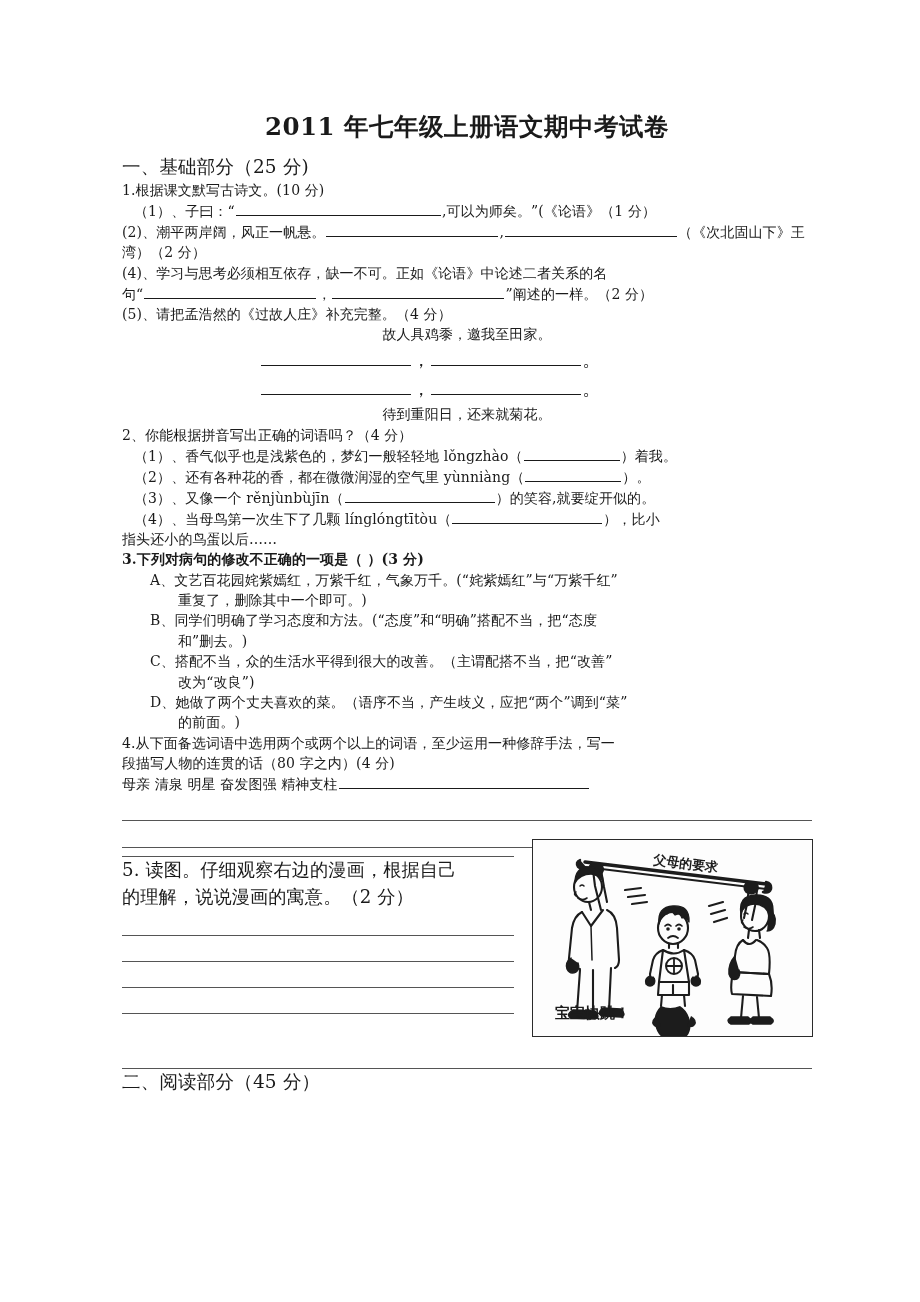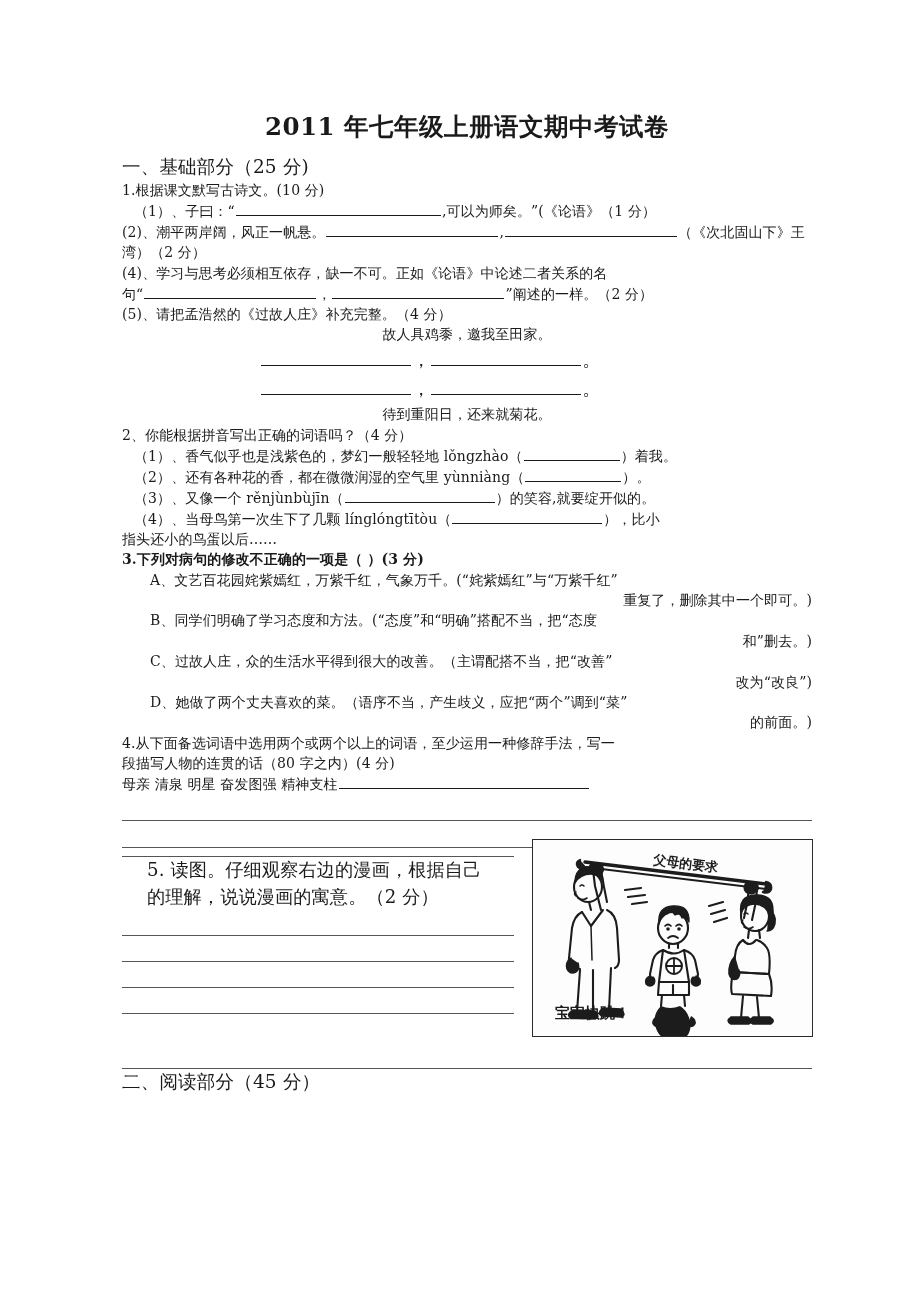--- a/index.html
+++ b/index.html
@@ -52,21 +52,21 @@
   
   .line {
     font-size: 14px;
     line-height: 1.455;
     margin: 0;
     letter-spacing: 0.1px;
     text-align: left;
     word-break: break-all;
   }
   .line.indent-1 { text-indent: 0; padding-left: 12px; }
-  .line.indent-2 { padding-left: 28px; text-align: right; }
+  .line.indent-2 { padding-left: 28px; }
   .line.hang {
     padding-left: 46px;
     text-indent: -18px;
   }
   .line.center { text-align: center; }
   .bold { font-weight: bold; }
 
   
   .blank {
     display: inline-block;
@@ -99,21 +99,21 @@
 
   
   .q5-wrap {
     position: relative;
     margin-top: 6px;
     min-height: 196px;
   }
   .q5-text {
     width: 392px;
   }
-  .q5-text .line { font-size: 18.2px; line-height: 1.45; margin-left: 25px; }
+  .q5-text .line { font-size: 18.2px; line-height: 1.45; }
   .q5-rule {
     border-bottom: 1.4px solid #555;
     width: 392px;
     height: 0;
     margin-top: 25px;
   }
   .q5-rule.first { margin-top: 8px; }
 
   .cartoon {
     position: absolute;
@@ -193,21 +193,21 @@
 
     <div class="line hang">
       <span>A、文艺百花园姹紫嫣红，万紫千红，气象万千。(“姹紫嫣红”与“万紫千红”</span>
       <span class="line indent-2" style="display:block">重复了，删除其中一个即可。)</span>
     </div>
     <div class="line hang">
       <span>B、同学们明确了学习态度和方法。(“态度”和“明确”搭配不当，把“态度</span>
       <span class="line indent-2" style="display:block">和”删去。)</span>
     </div>
     <div class="line hang">
-      <span>C、过故人庄，众的生活水平得到很大的改善。（主谓配搭不当，把“改善”</span>
+      <span>C、搭配不当，众的生活水平得到很大的改善。（主谓配搭不当，把“改善”</span>
       <span class="line indent-2" style="display:block">改为“改良”)</span>
     </div>
     <div class="line hang">
       <span>D、她做了两个丈夫喜欢的菜。（语序不当，产生歧义，应把“两个”调到“菜”</span>
       <span class="line indent-2" style="display:block">的前面。)</span>
     </div>
 
     <div class="line">4.从下面备选词语中选用两个或两个以上的词语，至少运用一种修辞手法，写一</div>
     <div class="line">段描写人物的连贯的话（80 字之内）(4 分)</div>
     <div class="line">

